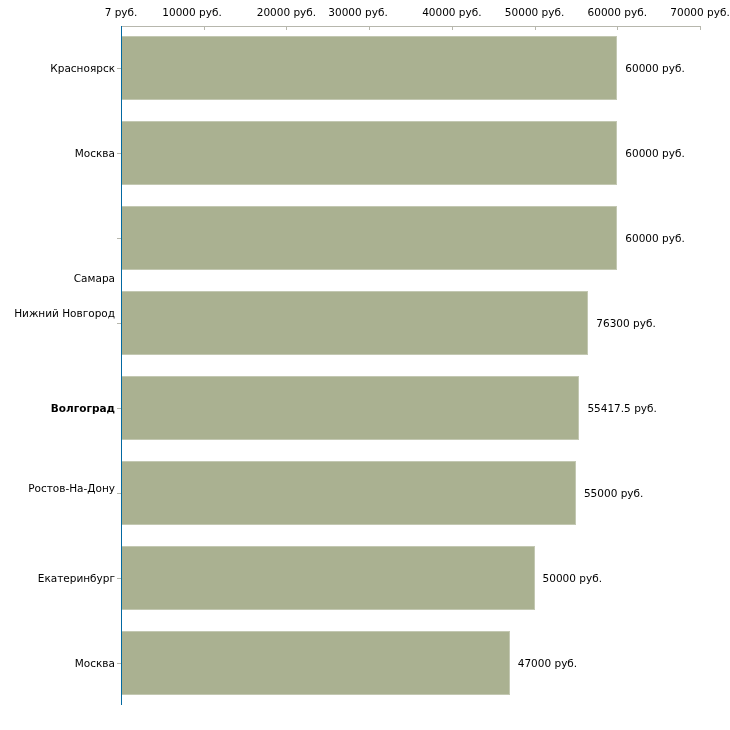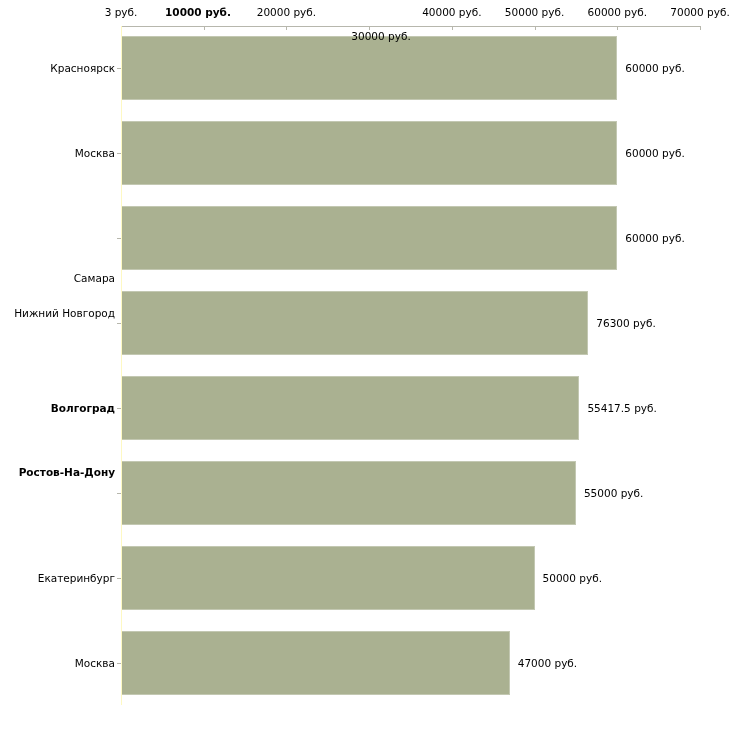--- a/index.html
+++ b/index.html
@@ -57,21 +57,21 @@
     line-height: 12px;
   }
 
   
   #y-axis {
     position: absolute;
     left: 121px;
     top: 26px;
     width: 1px;
     height: 679px;
-    background: #fef9c3;
+    background: #0369a1;
   }
   .y-tick {
     position: absolute;
     left: -4px;
     width: 4px;
     height: 1px;
     background: #b7b7ad;
   }
   .y-tick-label {
     position: absolute;
@@ -123,27 +123,27 @@
         <div class="bar" style="left: 0px; top: 519.688px; width: 413.571px; height: 64px;"></div>
         <div class="bar-value-label" style="left: 421.571px; top: 551.688px;">50000 руб.</div>
         <div class="bar" style="left: 0px; top: 604.562px; width: 388.757px; height: 64px;"></div>
         <div class="bar-value-label" style="left: 396.757px; top: 636.562px;">47000 руб.</div>
       </div>
   </div>
 
   <div id="x-axis">
     <div id="x-ticks-layer">
         <div class="x-tick" style="left: 0px;"></div>
-        <div class="x-tick-label" style="left: 0px;">3 руб.</div>
+        <div class="x-tick-label" style="left: 0px;">7 руб.</div>
         <div class="x-tick" style="left: 82.7143px;"></div>
-        <div class="x-tick-label" style="left: 77px; font-weight: bold;">10000 руб.</div>
+        <div class="x-tick-label" style="left: 71px;">10000 руб.</div>
         <div class="x-tick" style="left: 165.429px;"></div>
         <div class="x-tick-label" style="left: 165.429px;">20000 руб.</div>
         <div class="x-tick" style="left: 248.143px;"></div>
-        <div class="x-tick-label" style="left: 260px; margin-top: 24px;">30000 руб.</div>
+        <div class="x-tick-label" style="left: 237px;">30000 руб.</div>
         <div class="x-tick" style="left: 330.857px;"></div>
         <div class="x-tick-label" style="left: 330.857px; text-align: center;">40000 руб.</div>
         <div class="x-tick" style="left: 413.571px;"></div>
         <div class="x-tick-label" style="left: 413.571px;">50000 руб.</div>
         <div class="x-tick" style="left: 496.286px;"></div>
         <div class="x-tick-label" style="left: 496.286px;">60000 руб.</div>
         <div class="x-tick" style="left: 579px;"></div>
         <div class="x-tick-label" style="left: 579px;">70000 руб.</div>
       </div>
   </div>
@@ -154,21 +154,21 @@
         <div class="y-tick-label" style="top: 42.4375px;">Красноярск</div>
         <div class="y-tick" style="top: 127.312px;"></div>
         <div class="y-tick-label" style="top: 127.312px; margin-left: 40px;">Москва</div>
         <div class="y-tick" style="top: 212.188px;"></div>
         <div class="y-tick-label" style="top: 212.188px; margin-top: 40px;">Самара</div>
         <div class="y-tick" style="top: 297.062px;"></div>
         <div class="y-tick-label" style="top: 287px;">Нижний Новгород</div>
         <div class="y-tick" style="top: 381.938px;"></div>
         <div class="y-tick-label" style="top: 381.938px; font-weight: bold;">Волгоград</div>
         <div class="y-tick" style="top: 466.812px;"></div>
-        <div class="y-tick-label" style="top: 446px; font-weight: bold;">Ростов-На-Дону</div>
+        <div class="y-tick-label" style="top: 462px;">Ростов-На-Дону</div>
         <div class="y-tick" style="top: 551.688px;"></div>
         <div class="y-tick-label" style="top: 551.688px;">Екатеринбург</div>
         <div class="y-tick" style="top: 636.562px;"></div>
         <div class="y-tick-label" style="top: 636.562px;">Москва</div>
       </div>
   </div>
 
 </div>
 
 </body></html>

